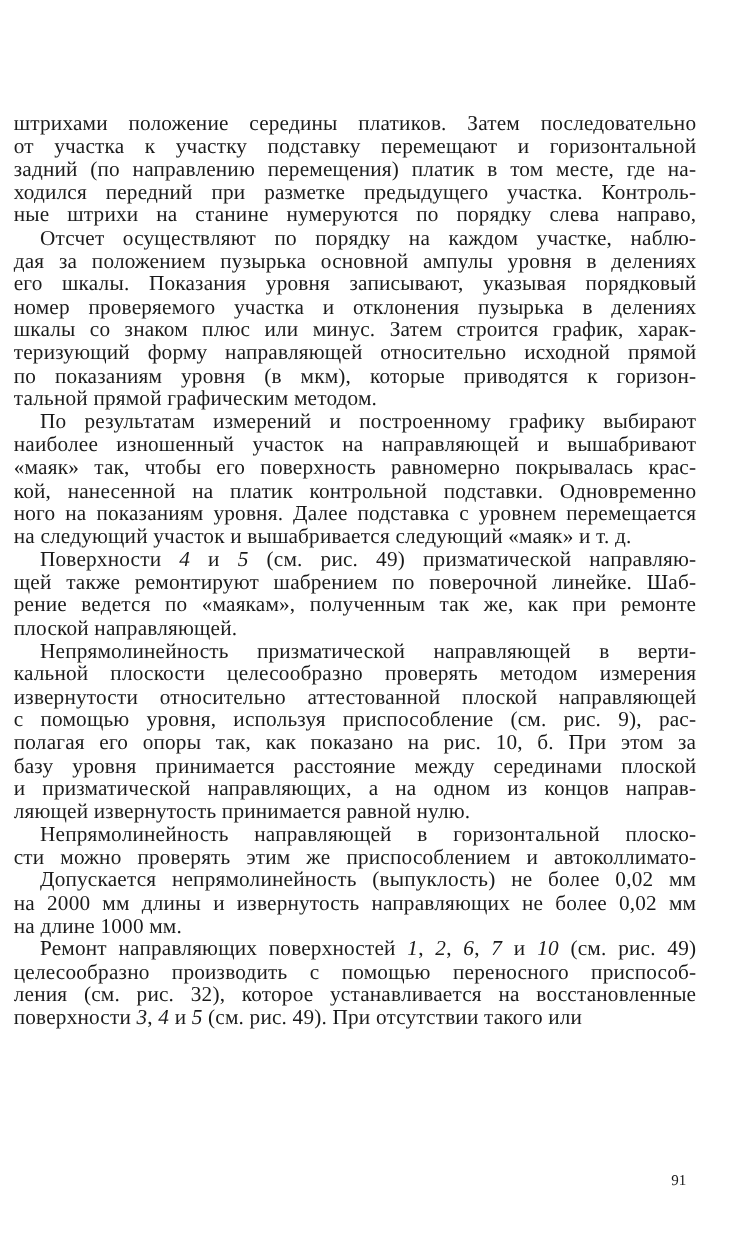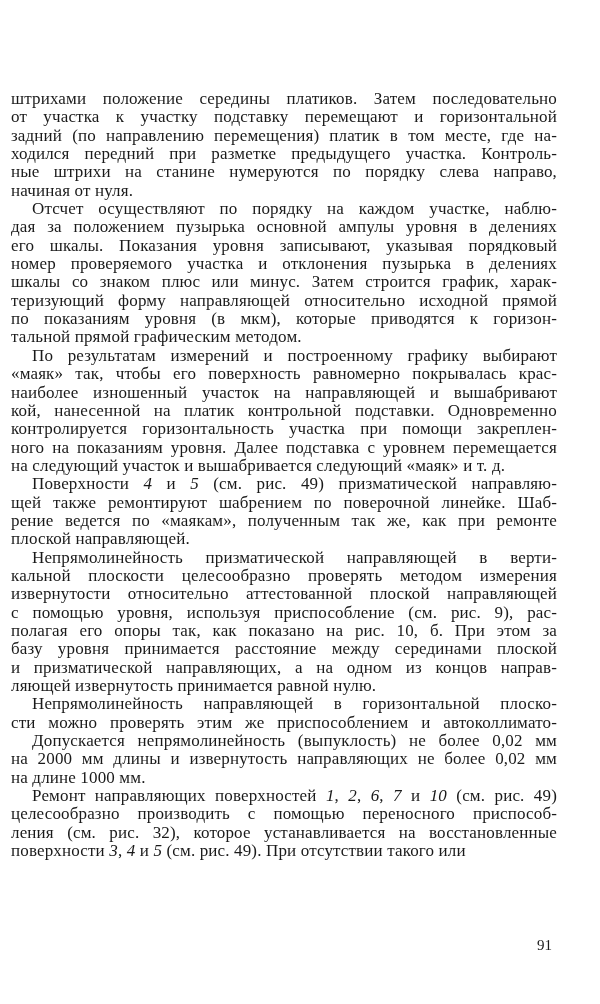--- a/index.html
+++ b/index.html
@@ -20,53 +20,51 @@
   .para.indent { text-indent: 21px; }
   .line { display: block; text-align: justify; text-align-last: justify; white-space: nowrap; }
   .line.last { text-align-last: left; }
   .para.indent .line:first-child { padding-left: 21px; }
   .para.indent { text-indent: 0; }
   .page-number {
     position: absolute;
     left: 537px;
     top: 937px;
     font-family: "Liberation Serif", "DejaVu Serif", serif;
-    font-size: 15px;
+    font-size: 12px;
     color: #1a1a1a;
   }
   i { font-style: italic; }
 </style>
 </head>
 <body>
 
 <div class="page">
   <div class="para">
       <span class="line">штрихами положение середины платиков. Затем последовательно</span>
       <span class="line">от участка к участку подставку перемещают и горизонтальной</span>
       <span class="line">задний (по направлению перемещения) платик в том месте, где на-</span>
       <span class="line">ходился передний при разметке предыдущего участка. Контроль-</span>
       <span class="line">ные штрихи на станине нумеруются по порядку слева направо,</span>
-      <span class="line last">начиная от нуля.</span>
     </div>
   <div class="para indent">
       <span class="line">Отсчет осуществляют по порядку на каждом участке, наблю-</span>
       <span class="line">дая за положением пузырька основной ампулы уровня в делениях</span>
       <span class="line">его шкалы. Показания уровня записывают, указывая порядковый</span>
       <span class="line">номер проверяемого участка и отклонения пузырька в делениях</span>
       <span class="line">шкалы со знаком плюс или минус. Затем строится график, харак-</span>
       <span class="line">теризующий форму направляющей относительно исходной прямой</span>
       <span class="line">по показаниям уровня (в мкм), которые приводятся к горизон-</span>
       <span class="line last">тальной прямой графическим методом.</span>
     </div>
   <div class="para indent">
       <span class="line">По результатам измерений и построенному графику выбирают</span>
+      <span class="line">наиболее изношенный участок на направляющей и вышабривают</span>
       <span class="line">«маяк» так, чтобы его поверхность равномерно покрывалась крас-</span>
-      <span class="line">наиболее изношенный участок на направляющей и вышабривают</span>
       <span class="line">кой, нанесенной на платик контрольной подставки. Одновременно</span>
-      <span class="line">контролируется горизонтальность участка при помощи закреплен-</span>
       <span class="line">ного на показаниям уровня. Далее подставка с уровнем перемещается</span>
       <span class="line last">на следующий участок и вышабривается следующий «маяк» и т. д.</span>
     </div>
   <div class="para indent">
       <span class="line">Поверхности <i>4</i> и <i>5</i> (см. рис. 49) призматической направляю-</span>
       <span class="line">щей также ремонтируют шабрением по поверочной линейке. Шаб-</span>
       <span class="line">рение ведется по «маякам», полученным так же, как при ремонте</span>
       <span class="line last">плоской направляющей.</span>
     </div>
   <div class="para indent">

